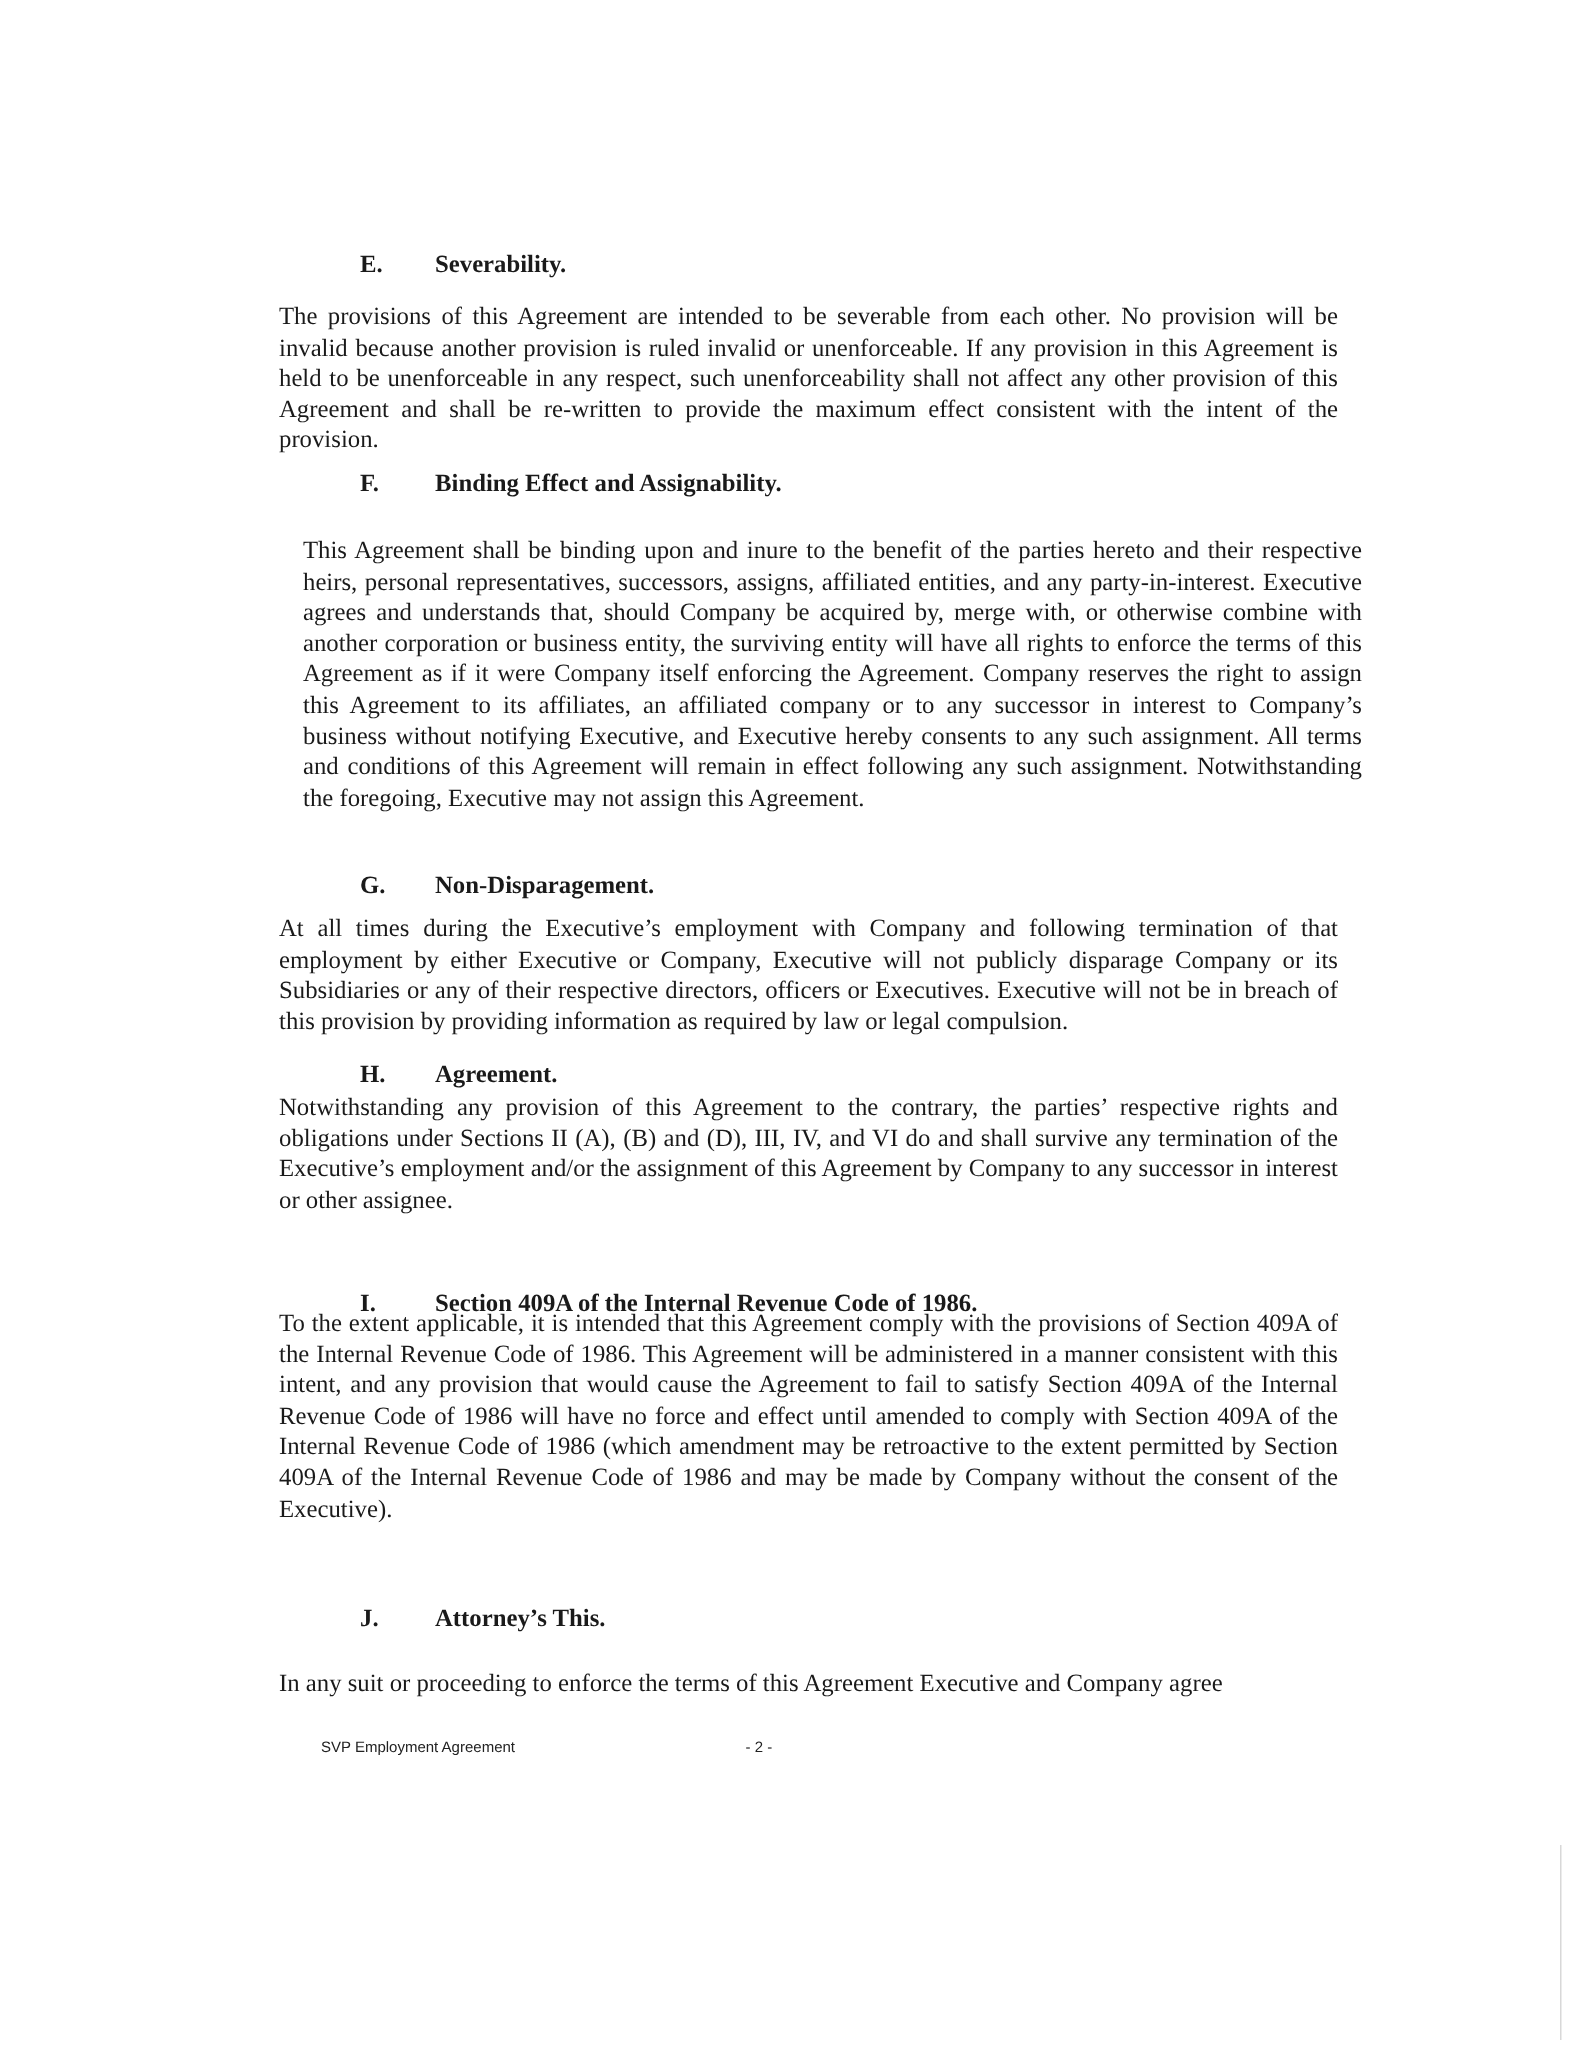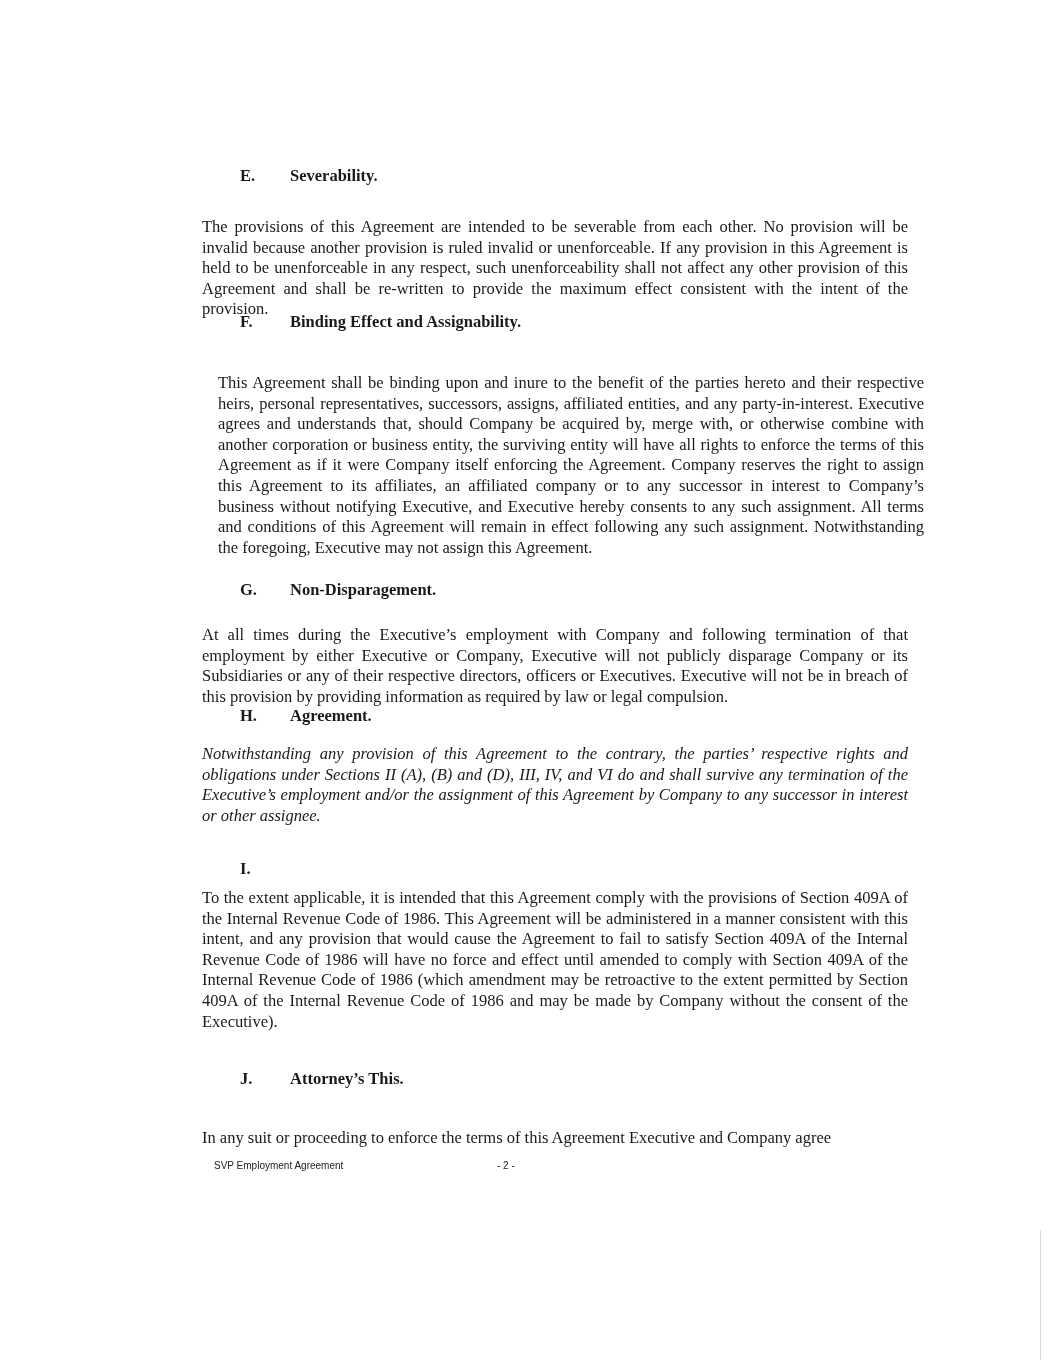--- a/index.html
+++ b/index.html
@@ -37,33 +37,33 @@
       margin-left: 54px;
     }
     .heading .letter {
       width: 50px;
       display: inline-block;
     }
     .para {
       font-size: 16.5px;
       line-height: 20.6px;
       text-align: justify;
-      margin: 16px;
+      margin: 0;
     }
     .para-last-left {
       text-align-last: left;
     }
     .sec-e-head { position: absolute; top: 0; left: 0; }
     .sec-e-body { position: absolute; top: 35px; left: 0; width: 706px; }
     .sec-f-head { position: absolute; top: 146px; left: 0; }
     .sec-f-body { position: absolute; top: 191px; left: 16px; width: 706px; }
     .sec-g-head { position: absolute; top: 414px; left: 0; }
     .sec-g-body { position: absolute; top: 443px; left: 0; width: 706px; }
     .sec-h-head { position: absolute; top: 540px; left: 0; }
-    .sec-h-body { position: absolute; top: 563px; left: 0; width: 706px; top: 562px; font-style: italic; }
+    .sec-h-body { position: absolute; top: 563px; left: 0; width: 706px; top: 562px; }
     .sec-i-head { position: absolute; top: 693px; left: 0; }
     .sec-i-body { position: absolute; top: 706px; left: 0; width: 706px; }
     .sec-j-head { position: absolute; top: 903px; left: 0; }
     .sec-j-body { position: absolute; top: 946px; left: 0; width: 706px; }
 
     .footer-left {
       position: absolute;
       left: 186px;
       top: 1160px;
       font-family: "Liberation Sans", "DejaVu Sans", sans-serif;
@@ -110,20 +110,21 @@
     <p class="para para-last-left sec-g-body">At all times during the Executive’s employment with Company and following termination of that employment by either Executive or Company, Executive will not publicly disparage Company or its Subsidiaries or any of their respective directors, officers or Executives.   Executive will not be in breach of this provision by providing information as required by law or legal compulsion.</p>
 
     <div class="heading sec-h-head">
       <span class="letter">H.</span>
       <span>Agreement.</span>
     </div>
     <p class="para para-last-left sec-h-body">Notwithstanding any provision of this Agreement to the contrary, the parties’ respective rights and obligations under Sections II (A), (B) and (D), III, IV, and VI do and shall survive any termination of the Executive’s employment and/or the assignment of this Agreement by Company to any successor in interest or other assignee.</p>
 
     <div class="heading sec-i-head">
       <span class="letter">I.</span>
+      <span>Section 409A of the Internal Revenue Code of 1986.</span>
     </div>
     <p class="para para-last-left sec-i-body">To the extent applicable, it is intended that this Agreement comply with the provisions of Section 409A of the Internal Revenue Code of 1986.  This Agreement will be administered in a manner consistent with this intent, and any provision that would cause the Agreement to fail to satisfy Section 409A of the Internal Revenue Code of 1986 will have no force and effect until amended to comply with Section 409A of the Internal Revenue Code of 1986 (which amendment may be retroactive to the extent permitted by Section 409A of the Internal Revenue Code of 1986 and may be made by Company without the consent of the Executive).</p>
 
     <div class="heading sec-j-head">
       <span class="letter">J.</span>
       <span>Attorney’s This.</span>
     </div>
     <p class="para para-last-left sec-j-body">In any suit or proceeding to enforce the terms of this Agreement Executive and Company agree</p>
 
   </div>

